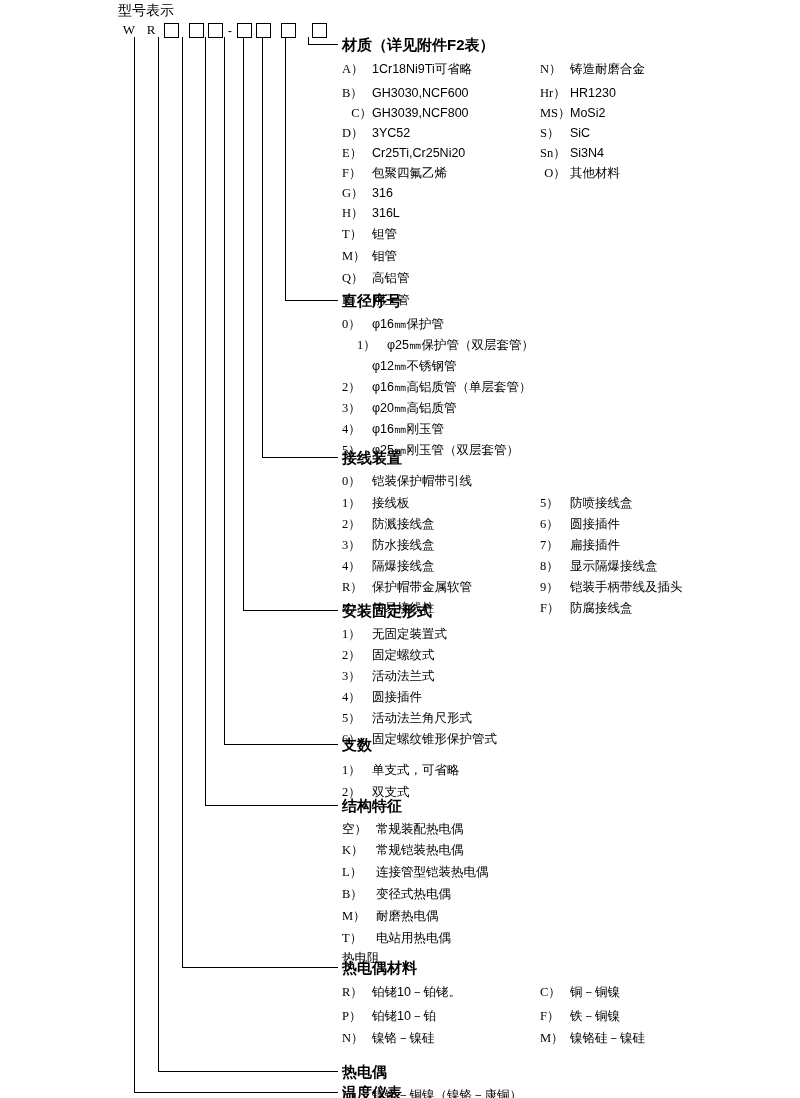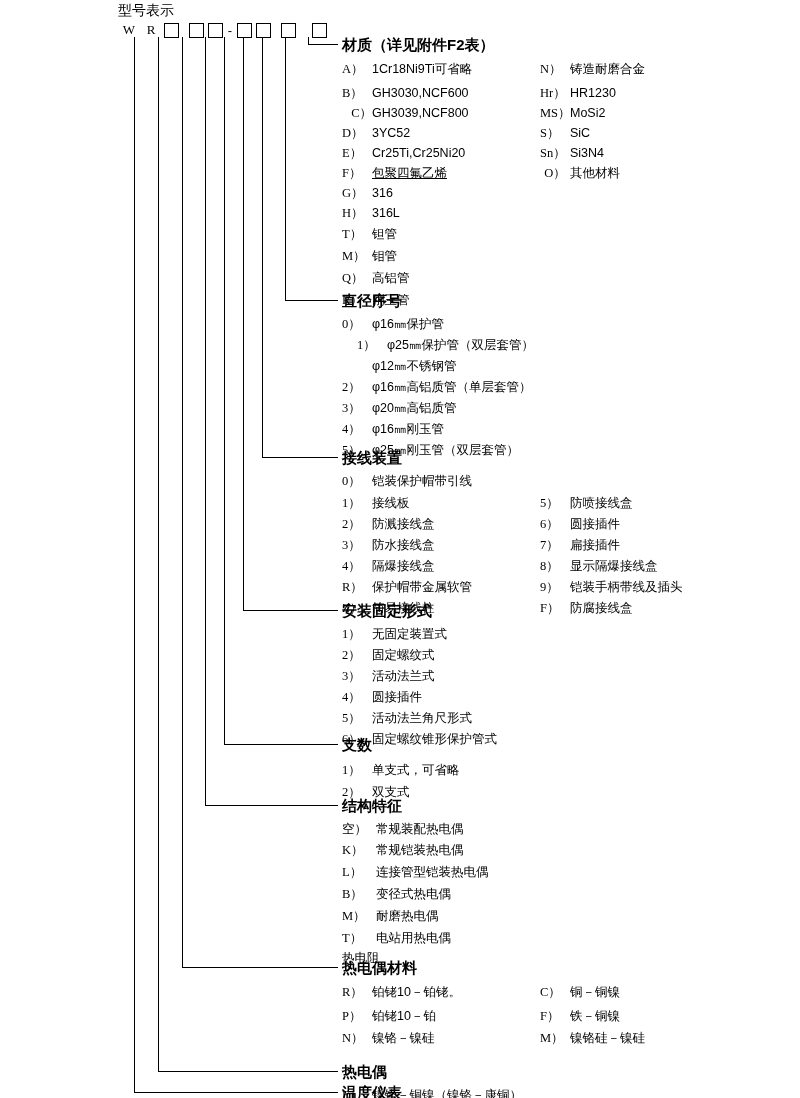--- a/index.html
+++ b/index.html
@@ -147,21 +147,21 @@
   <div class="vline" style="left:134px; top:37px; height:1056px;"></div>
   <div class="hline" style="left:134px; top:1092px; width:204px;"></div>
 
   <div class="sec-head" style="left:342px; top:36px;">材质（详见附件F2表）</div>
 
   <div class="opt" style="left:342px; top:61px;"><span class="key">A）</span><span>1Cr18Ni9Ti可省略</span></div>
   <div class="opt" style="left:342px; top:85px;"><span class="key">B）</span><span>GH3030,NCF600</span></div>
   <div class="opt" style="left:342px; top:105px;text-align:right;"><span class="key">C）</span><span>GH3039,NCF800</span></div>
   <div class="opt" style="left:342px; top:125px;"><span class="key">D）</span><span>3YC52</span></div>
   <div class="opt" style="left:342px; top:145px;"><span class="key">E）</span><span>Cr25Ti,Cr25Ni20</span></div>
-  <div class="opt" style="left:342px; top:165px;text-decoration:underline;"><span class="key">F）</span><span>包聚四氟乙烯</span></div>
+  <div class="opt" style="left:342px; top:165px;"><span class="key">F）</span><span>包聚四氟乙烯</span></div>
   <div class="opt" style="left:342px; top:185px;"><span class="key">G）</span><span>316</span></div>
   <div class="opt" style="left:342px; top:205px;"><span class="key">H）</span><span>316L</span></div>
   <div class="opt" style="left:342px; top:226px;"><span class="key">T）</span><span>钽管</span></div>
   <div class="opt" style="left:342px; top:248px;"><span class="key">M）</span><span>钼管</span></div>
   <div class="opt" style="left:342px; top:270px;"><span class="key">Q）</span><span>高铝管</span></div>
   <div class="opt" style="left:342px; top:292px;"><span class="key">R）</span><span>刚玉管</span></div>
 
   <div class="opt" style="left:540px; top:61px;"><span class="key">N）</span><span>铸造耐磨合金</span></div>
   <div class="opt" style="left:540px; top:85px;"><span class="key">Hr）</span><span>HR1230</span></div>
   <div class="opt" style="left:540px; top:105px;"><span class="key">MS）</span><span>MoSi2</span></div>

